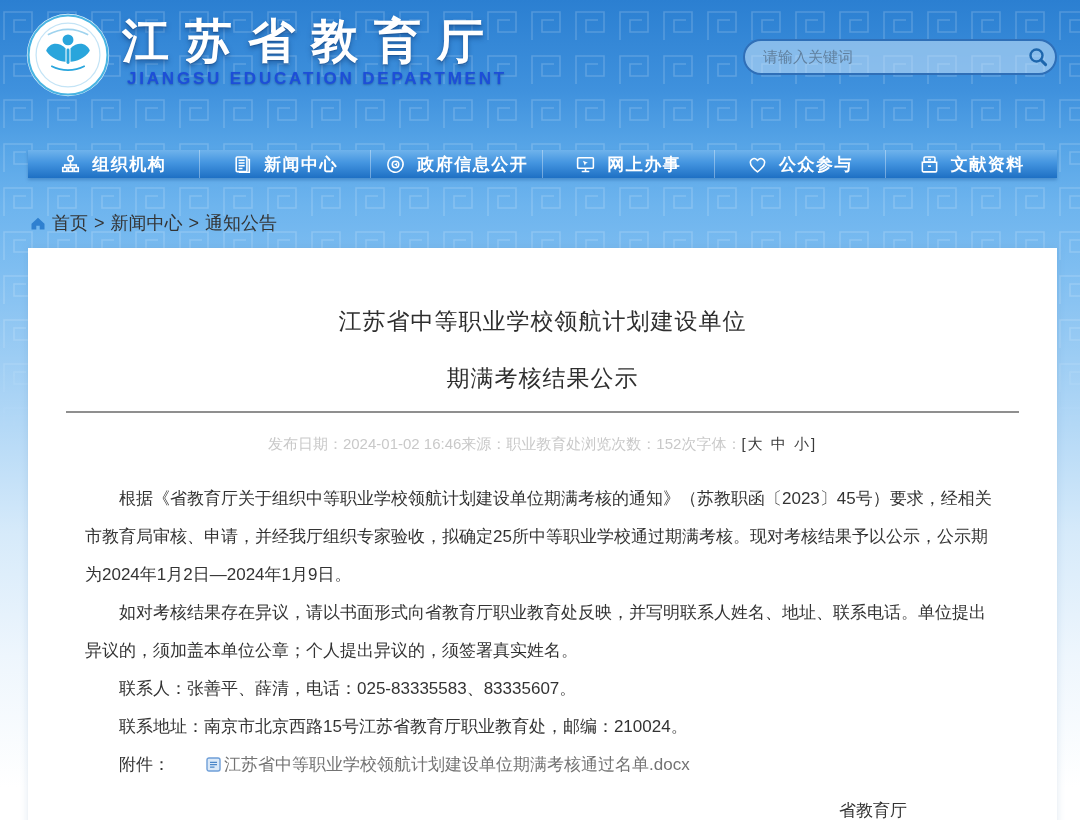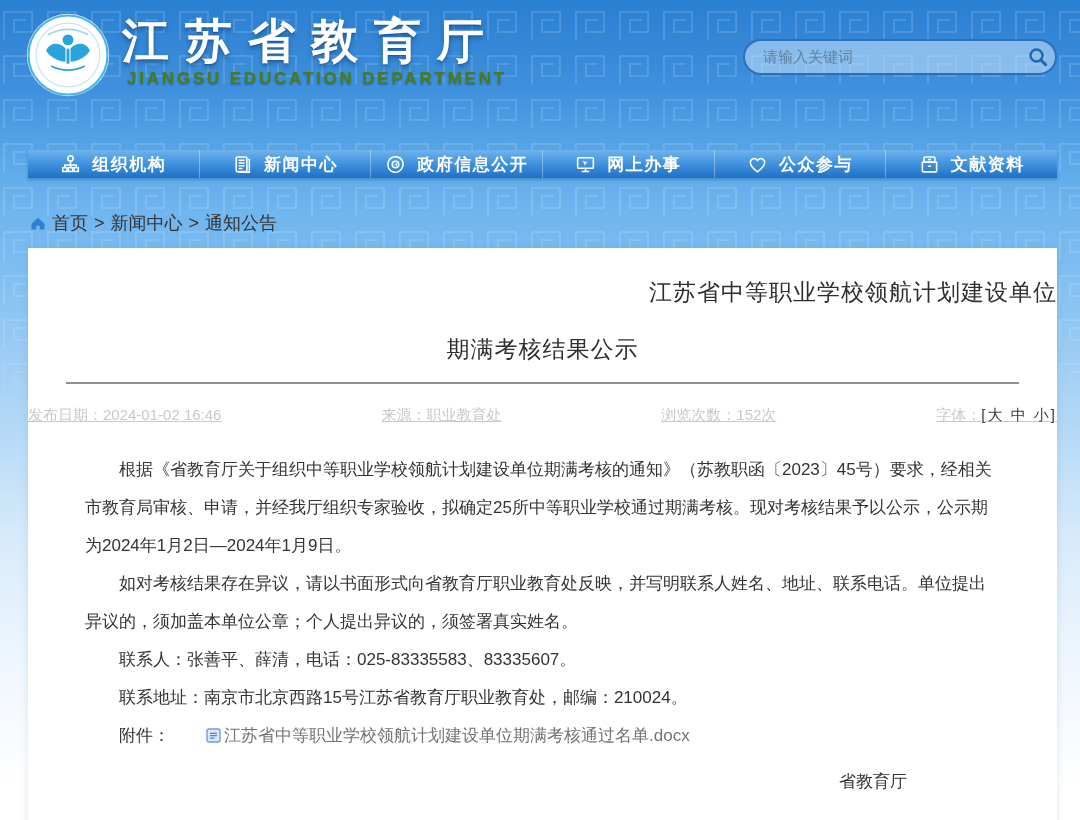--- a/index.html
+++ b/index.html
@@ -16,21 +16,21 @@
   
   .site-header { position:absolute; left:0; top:0; width:1080px; height:150px;border-radius:12px; }
   .logo-badge { position:absolute; left:26px; top:13px; width:84px; height:84px; cursor:pointer; }
   .brand-cn {
     position:absolute; left:122px; top:10px;
     font-size:47px; font-weight:700; letter-spacing:16px; color:#ffffff;
     text-shadow:0 3px 5px rgba(15,60,120,.55), 0 1px 1px rgba(30,80,140,.6);
   }
   .brand-en {
     position:absolute; left:127px; top:69px;
-    font-size:17px; font-weight:600; letter-spacing:2.8px; color:#4d7c0f;
+    font-size:17px; font-weight:600; letter-spacing:2.8px; color:#1d4ed8;
     text-shadow:0 1px 2px rgba(20,70,130,.55);
   }
   .search-box {
     position:absolute; right:23px; top:39px; width:314px; height:36px;
     border:2px solid #2f6fb8; border-radius:18px;
     background:rgba(202,229,251,.55);
     display:flex; align-items:center;
   }
   .search-box input {
     flex:1; height:100%; background:transparent; border:none; outline:none;
@@ -63,27 +63,27 @@
   }
   .breadcrumb .crumb { cursor:pointer; }
   .breadcrumb .sep { color:#333; }
 
   
   .content-card {
     position:absolute; left:28px; top:248px; width:1029px; bottom:-20px;
     background:#ffffff; box-shadow:0 0 8px rgba(80,130,180,.18);
   }
   .art-title { text-align:center; font-size:23px; font-weight:400; color:#2e2e2e; letter-spacing:1px; line-height:31px; }
-  .art-title.t1 { margin-top:29px;text-align:right; }
+  .art-title.t1 { margin-top:58px; }
   .art-title.t2 { margin-top:26px; }
   .rule { border:none; border-top:2px solid #8f8f8f; margin:17px 38px 0 38px; }
 
   .meta-row {
-    margin-top:22px; display:flex; justify-content:space-between; 
-    font-size:15px; color:#c9c9c9; align-items:center;text-decoration:underline;
+    margin-top:22px; display:flex; justify-content:center; 
+    font-size:15px; color:#c9c9c9; align-items:center;
   }
   .meta-row .m-label, .meta-row .m-value { color:#c9c9c9; }
   .meta-row .font-opts { color:#3a3a3a; letter-spacing:2px; cursor:pointer; }
 
   .article-body { margin:26px 60px 0 57px; font-size:17px; color:#333; }
   .article-body p { text-indent:2em; line-height:38px; }
   .attach-line { text-indent:2em; line-height:38px; }
   .attach-line .doc-icon { display:inline-block; vertical-align:-2px; margin:0 3px 0 2px; }
   .attach-link { color:#737373; cursor:pointer; }
   .sign-block { margin:6px 90px 0 0; text-align:right; font-size:17px; color:#333; line-height:38px; }

